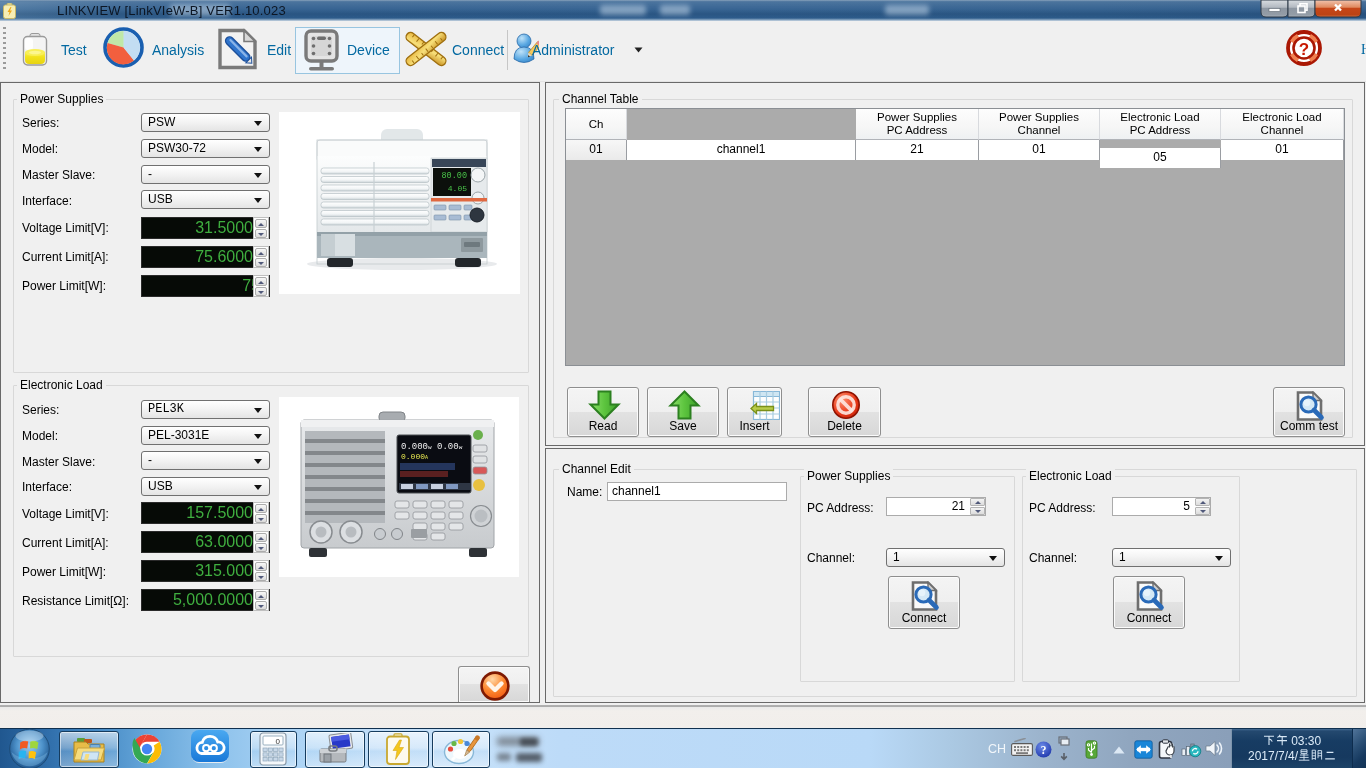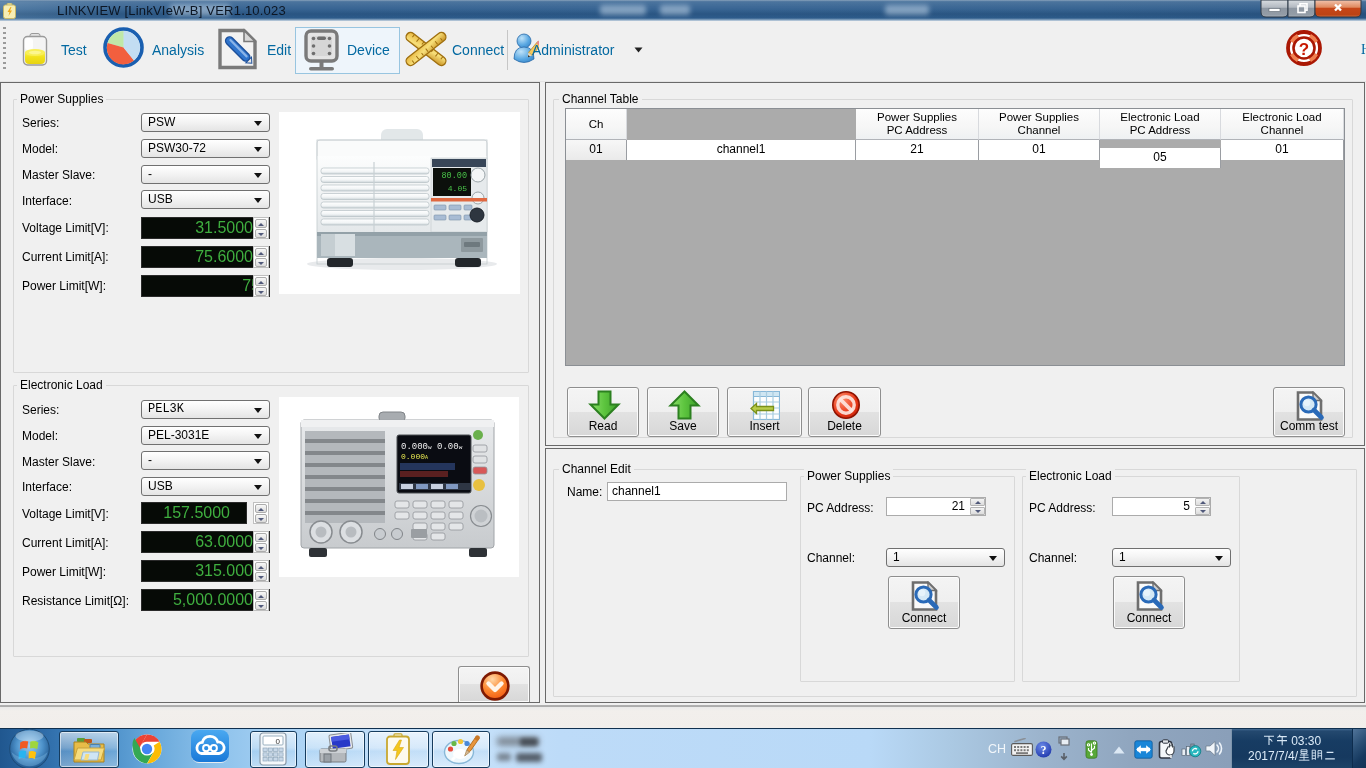--- a/index.html
+++ b/index.html
@@ -313,21 +313,21 @@
 <div class="gbox-label" style="left:17px;top:378px;">Electronic Load</div>
 <span class="flabel" style="left:22px;top:403px;">Series:</span>
 <div class="combo" style="left:141px;top:400px;width:129px;font-family:Liberation Mono, monospace;">PEL3K<span class="arr"></span></div>
 <span class="flabel" style="left:22px;top:429px;">Model:</span>
 <div class="combo" style="left:141px;top:426px;width:129px;">PEL-3031E<span class="arr"></span></div>
 <span class="flabel" style="left:22px;top:455px;">Master Slave:</span>
 <div class="combo" style="left:141px;top:451px;width:129px;">-<span class="arr"></span></div>
 <span class="flabel" style="left:22px;top:480px;">Interface:</span>
 <div class="combo" style="left:141px;top:477px;width:129px;">USB<span class="arr"></span></div>
 <span class="flabel" style="left:22px;top:507px;">Voltage Limit[V]:</span>
-<div class="lcd" style="left:141px;top:502px;width:106px;padding-right:16px;">157.5000</div>
+<div class="lcd" style="left:141px;top:502px;width:129px;padding-right:16px;">157.5000</div>
 <div class="lcdspin" style="left:253px;top:502px;">
     <div class="spinbtn">
       <i class="tri-u"></i>
     </div>
     <div class="spinbtn">
       <i class="tri-d"></i>
     </div>
   </div>
 <span class="flabel" style="left:22px;top:536px;">Current Limit[A]:</span>
 <div class="lcd" style="left:141px;top:531px;width:129px;padding-right:16px;">63.0000</div>
@@ -473,21 +473,21 @@
 <path d="M10.5 1.5 h12 v13 h8 L16.5 28.5 L2.5 14.5 h8 Z" fill="url(#garr)" stroke="#2c8020" stroke-width="2"></path>
 </svg>
     <div class="blabel">Read</div>
   </div>
 <div class="btn" style="left:647px;top:387px;width:72px;height:50px;">
     <svg style="position:absolute;left:20px;top:2px;" width="33" height="30" viewBox="0 0 33 30">
 <path d="M10.5 28.5 h12 v-13 h8 L16.5 1.5 L2.5 15.5 h8 Z" fill="url(#garr)" stroke="#2c8020" stroke-width="2"></path>
 </svg>
     <div class="blabel">Save</div>
   </div>
-<div class="btn" style="left:727px;top:387px;width:75px;height:50px;">
+<div class="btn" style="left:727px;top:387px;width:55px;height:50px;">
     <svg style="position:absolute;left:22px;top:3px;" width="30" height="29" viewBox="0 0 30 29">
 <rect x="3.5" y="0.5" width="26" height="28" fill="#fdfefe" stroke="#88b8d8" stroke-width="1.2"></rect>
 <rect x="3.5" y="0.5" width="26" height="5" fill="#cfe6f2" stroke="#88b8d8" stroke-width="1"></rect>
 <path d="M10 0.5 v28 M16.5 0.5 v28 M23 0.5 v28 M3.5 11 h26 M3.5 17 h26 M3.5 23 h26" stroke="#a8cce0" stroke-width="1.2" fill="none"></path>
 <path d="M6.5 12.5 L1 17.5 L6.5 22.5 v-3 h17 v-4 h-17 Z" fill="#b8cc4a" stroke="#7a9018" stroke-width="1.3"></path>
 </svg>
     <div class="blabel">Insert</div>
   </div>
 <div class="btn" style="left:808px;top:387px;width:73px;height:50px;">
     <svg style="position:absolute;left:22px;top:2px;" width="30" height="30" viewBox="0 0 30 30">

